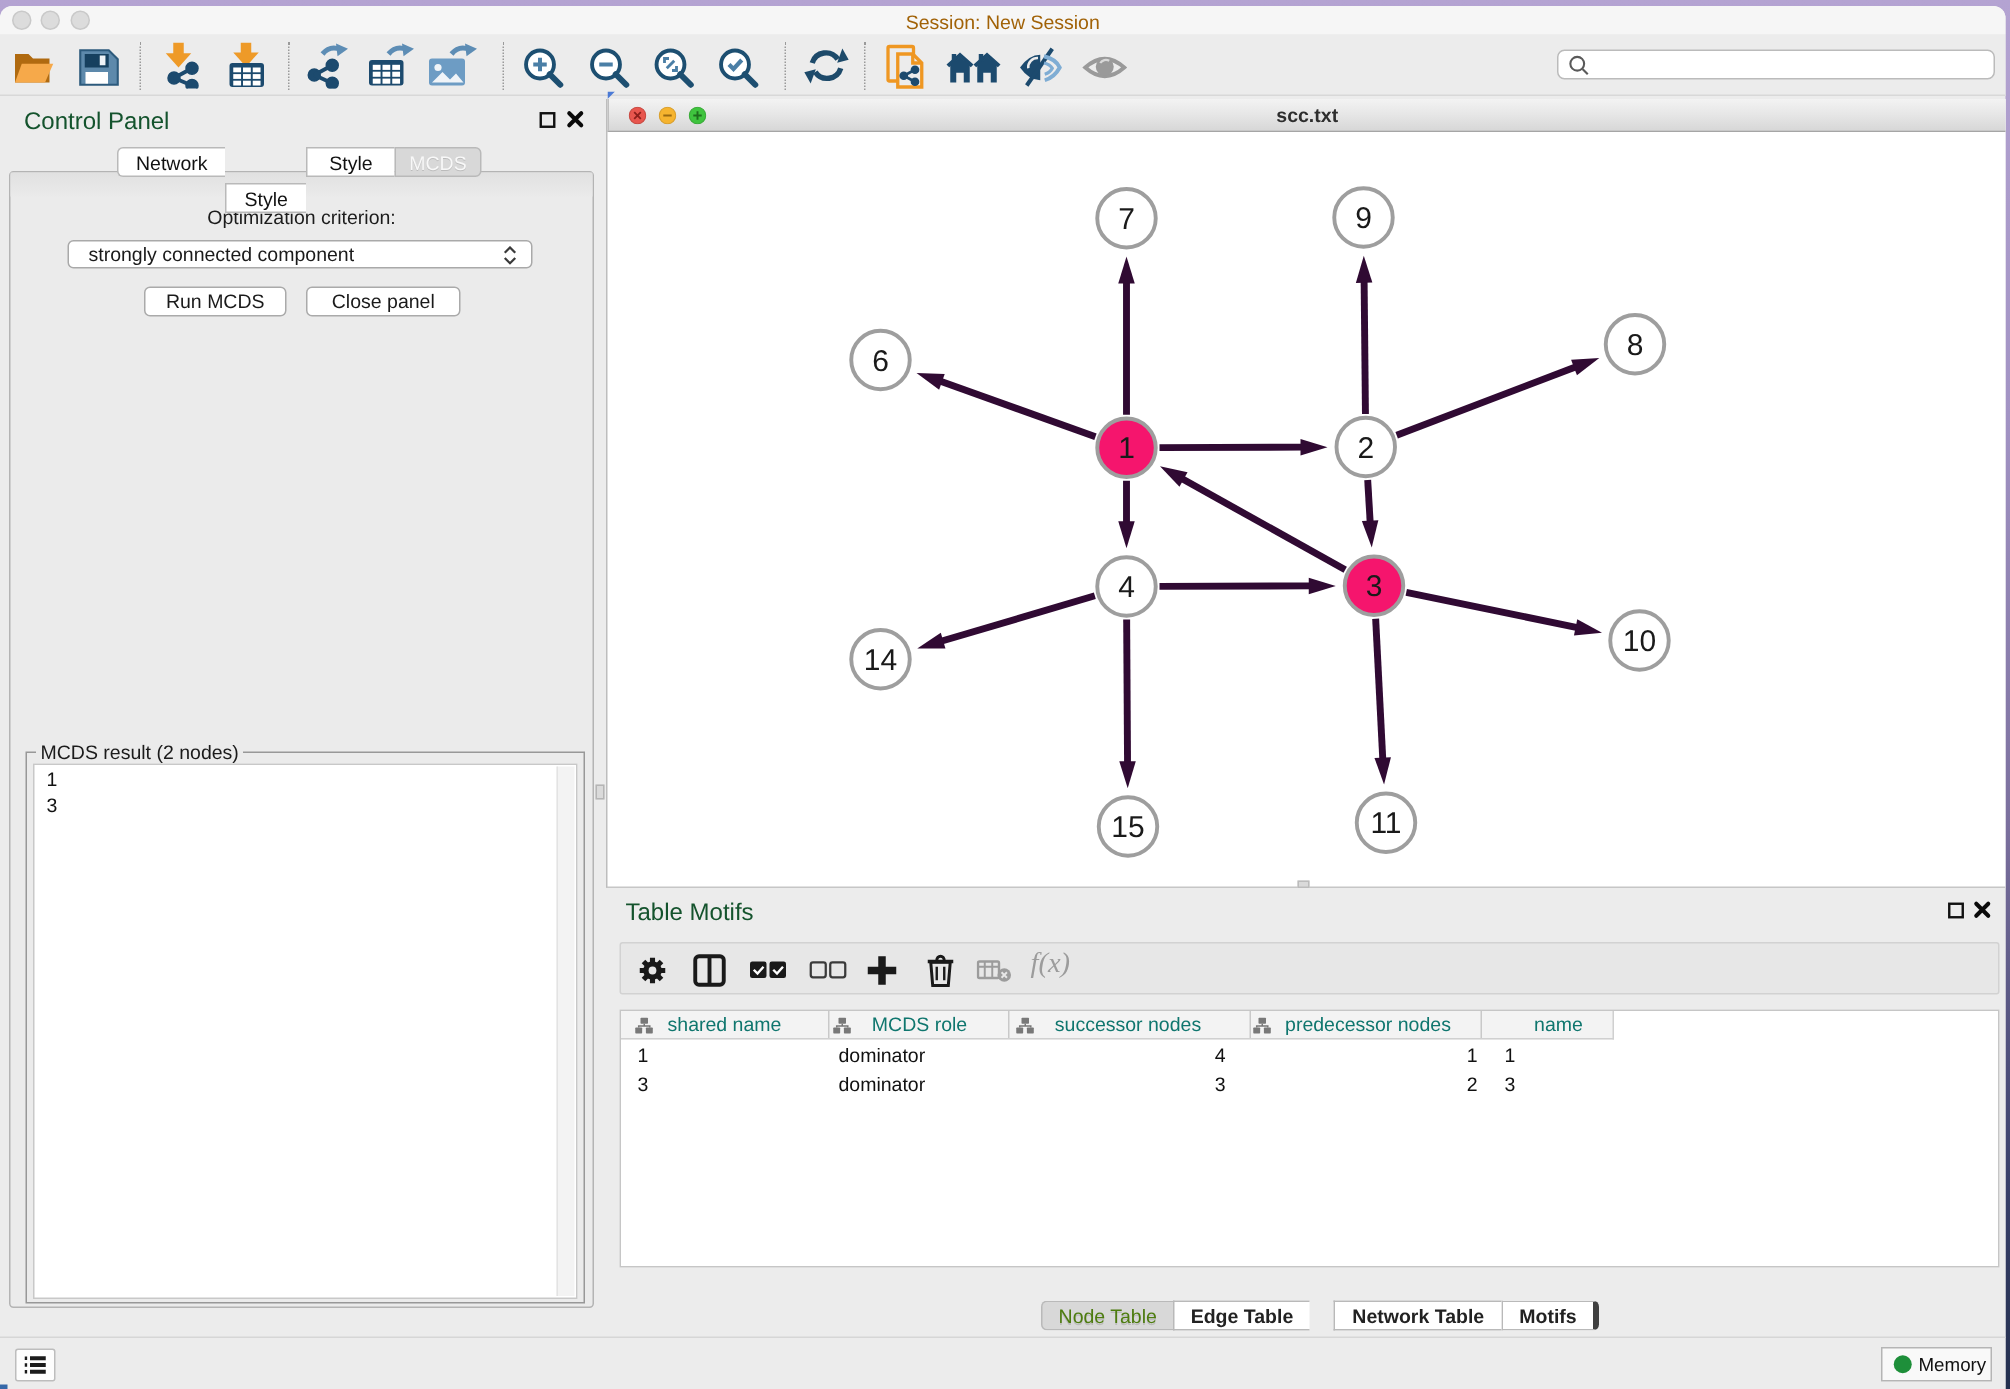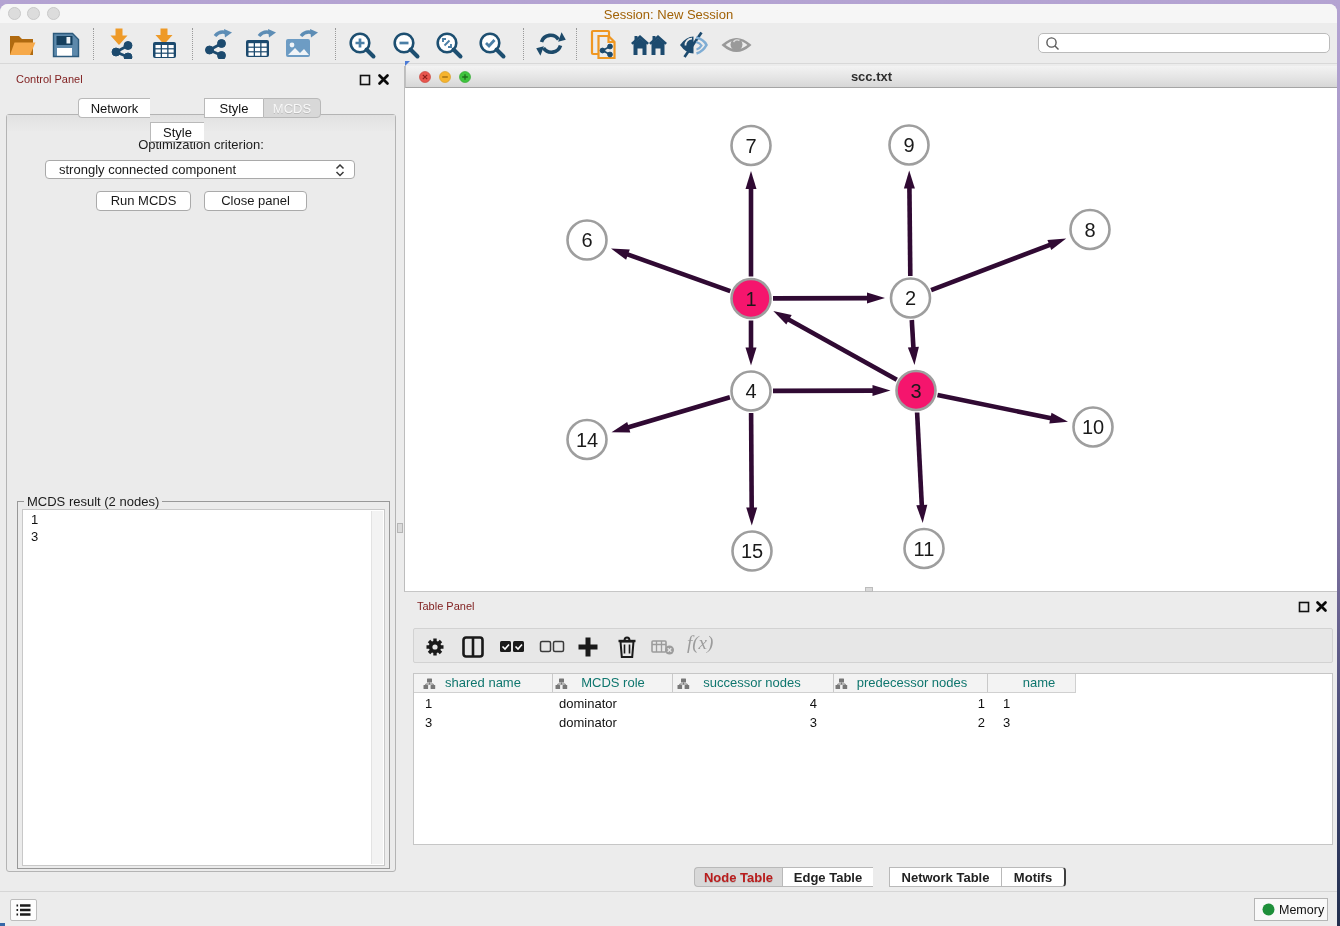--- a/index.html
+++ b/index.html
@@ -4,21 +4,21 @@
 html,body{width:1340px;height:926px;overflow:hidden;}
 body{background:linear-gradient(180deg,#b4a3d2 0%,#a293c4 30%,#7a6f9d 60%,#39406b 85%,#232f4e 100%);position:relative;}
 .win{position:absolute;left:0;top:4px;width:1337px;height:922px;background:#ececec;border-radius:8px 8px 0 0;}
 .titlebar{position:absolute;left:0;top:0;width:100%;height:19px;background:#f6f6f6;border-radius:8px 8px 0 0;}
 .tl{position:absolute;top:2.5px;width:13px;height:13px;border-radius:50%;background:#dcdcdc;border:1px solid #c9c9c9;}
 .title{position:absolute;top:3px;width:100%;text-align:center;font-size:13px;color:#a16207;}
 .toolbar{position:absolute;left:0;top:19px;width:100%;height:41px;background:#ececec;border-bottom:1px solid #d8d8d8;}
 .tsep{position:absolute;top:5px;height:32px;width:1px;border-left:1px dotted #9a9a9a;}
 .ticon{position:absolute;top:0;}
 .search{position:absolute;left:1038px;top:10px;width:292px;height:20px;background:#fff;border:1px solid #bbb;border-radius:5px;}
-.phead{font-size:11px;color:#7f1d1d;}
+.phead{font-size:16px;color:#14532d;}
 .lpanel{position:absolute;left:0;top:60px;width:402px;height:827px;}
 .tabpane{position:absolute;left:6px;top:50px;width:390px;height:758px;border:1px solid #b4b4b4;background:#ebebeb;border-radius:3px;}
 .tabstrip{position:absolute;left:0;top:0;width:100%;height:16px;background:linear-gradient(180deg,#e1e1e1,#eaeaea);}
 .tabs{position:absolute;left:78px;top:34px;height:20px;display:flex;z-index:5;}
 .tab{height:20px;border:1px solid #b9b9b9;border-right:none;background:#fff;font-size:13px;color:#111;text-align:center;line-height:19px;}
 .tab:first-child{border-radius:4px 0 0 4px;}
 .tab:last-child{border-radius:0 4px 4px 0;border-right:1px solid #b9b9b9;background:#d8d8d8;color:#f8f8f8;text-shadow:0 1px 0 #bbb;}
 .optlab{position:absolute;left:0;top:22px;width:100%;text-align:center;font-size:13px;color:#1c1c1c;}
 .select{position:absolute;left:38px;top:45px;width:310px;height:19px;background:#fff;border:1px solid #a9a9a9;border-radius:4px;font-size:13px;color:#1a1a1a;line-height:17px;padding-left:13px;}
 .btn{position:absolute;height:20px;background:#fff;border:1px solid #aaa;border-radius:4px;font-size:13px;color:#1a1a1a;text-align:center;line-height:18px;}
@@ -31,22 +31,22 @@
 .nettitle{position:absolute;top:3px;width:100%;text-align:center;font-size:13px;font-weight:bold;color:#2e2e2e;}
 .tpanel{position:absolute;left:404px;top:588px;width:933px;height:299px;background:#ececec;}
 .ttoolbar{position:absolute;left:9px;top:36px;width:920px;height:35px;background:#e7e7e7;border:1px solid #d2d2d2;border-radius:2px;}
 .table{position:absolute;left:9px;top:81px;width:920px;height:172px;background:#fff;border:1px solid #c6c6c6;}
 .thead{position:absolute;left:0;top:0;width:662px;height:19px;background:#f3f3f3;border-bottom:1px solid #d0d0d0;border-right:1px solid #d0d0d0;}
 .th{position:absolute;top:0;height:18px;font-size:13px;color:#0f766e;text-align:center;line-height:18px;}
 .csep{position:absolute;top:0;width:1px;height:18px;background:#c9c9c9;}
 .cell{position:absolute;font-size:13px;color:#111;}
 .btabs{position:absolute;left:290px;top:275px;height:20px;display:flex;}
 .btab{height:20px;border:1px solid #b9b9b9;border-right:none;background:#fff;font-size:13px;font-weight:bold;color:#222;text-align:center;line-height:19px;}
-.btab:first-child{border-radius:4px 0 0 4px;background:#d8d8d8;color:#b91c1c;text-shadow:0 1px 0 #bbb;font-weight:bold;}
-.btab:last-child{border-radius:0 4px 4px 0;border-right:2px solid #404040;}
+.btab:first-child{border-radius:4px 0 0 4px;background:#d8d8d8;color:#4d7c0f;text-shadow:0 1px 0 #bbb;font-weight:normal;}
+.btab:last-child{border-radius:0 4px 4px 0;border-right:4px solid #404040;}
 .statusbar{position:absolute;left:0;top:887px;width:1337px;height:35px;background:#ececec;border-top:1px solid #d6d6d6;}
 </style></head><body>
 <div class="win">
 <div class="titlebar">
 <div class="tl" style="left:8px;"></div>
       <div class="tl" style="left:27px;"></div>
       <div class="tl" style="left:47px;"></div>
 <div class="title">Session: New Session</div>
 </div>
 <div class="toolbar">
@@ -290,21 +290,21 @@
         <circle cx="688" cy="339" r="19.5" fill="#ffffff" stroke="#9e9e9e" stroke-width="2.6"></circle>
         <text x="688" y="346" font-size="20" fill="#1a1a1a" text-anchor="middle">10</text>
         <circle cx="347" cy="463" r="19.5" fill="#ffffff" stroke="#9e9e9e" stroke-width="2.6"></circle>
         <text x="347" y="470" font-size="20" fill="#1a1a1a" text-anchor="middle">15</text>
         <circle cx="519" cy="460.5" r="19.5" fill="#ffffff" stroke="#9e9e9e" stroke-width="2.6"></circle>
         <text x="519" y="467.5" font-size="20" fill="#1a1a1a" text-anchor="middle">11</text>
       </svg>
 </div>
 <div style="position:absolute;left:865px;top:583px;width:8px;height:5px;background:#dadada;border:1px solid #bcbcbc;"></div>
 <div class="tpanel">
-<div class="phead" style="position:absolute;left:13px;top:8px;">Table Panel</div>
+<div class="phead" style="position:absolute;left:13px;top:8px;">Table Motifs</div>
 <svg style="position:absolute;left:894px;top:9px;" width="12" height="12">
         <rect x="1.5" y="1.5" width="9" height="9" fill="none" stroke="#111" stroke-width="1.6"></rect>
       </svg>
 <svg style="position:absolute;left:911px;top:8px;" width="13" height="13">
         <path d="M2.5 2.5 L10.5 10.5 M10.5 2.5 L2.5 10.5" stroke="#0a0a0a" stroke-width="2.7" stroke-linecap="round"></path>
       </svg>
 <div class="ttoolbar">
 <svg style="position:absolute;left:9px;top:6px;" width="24" height="24">
 <g fill="#1a1a1a">
             <circle cx="12" cy="12" r="6.2"></circle>

